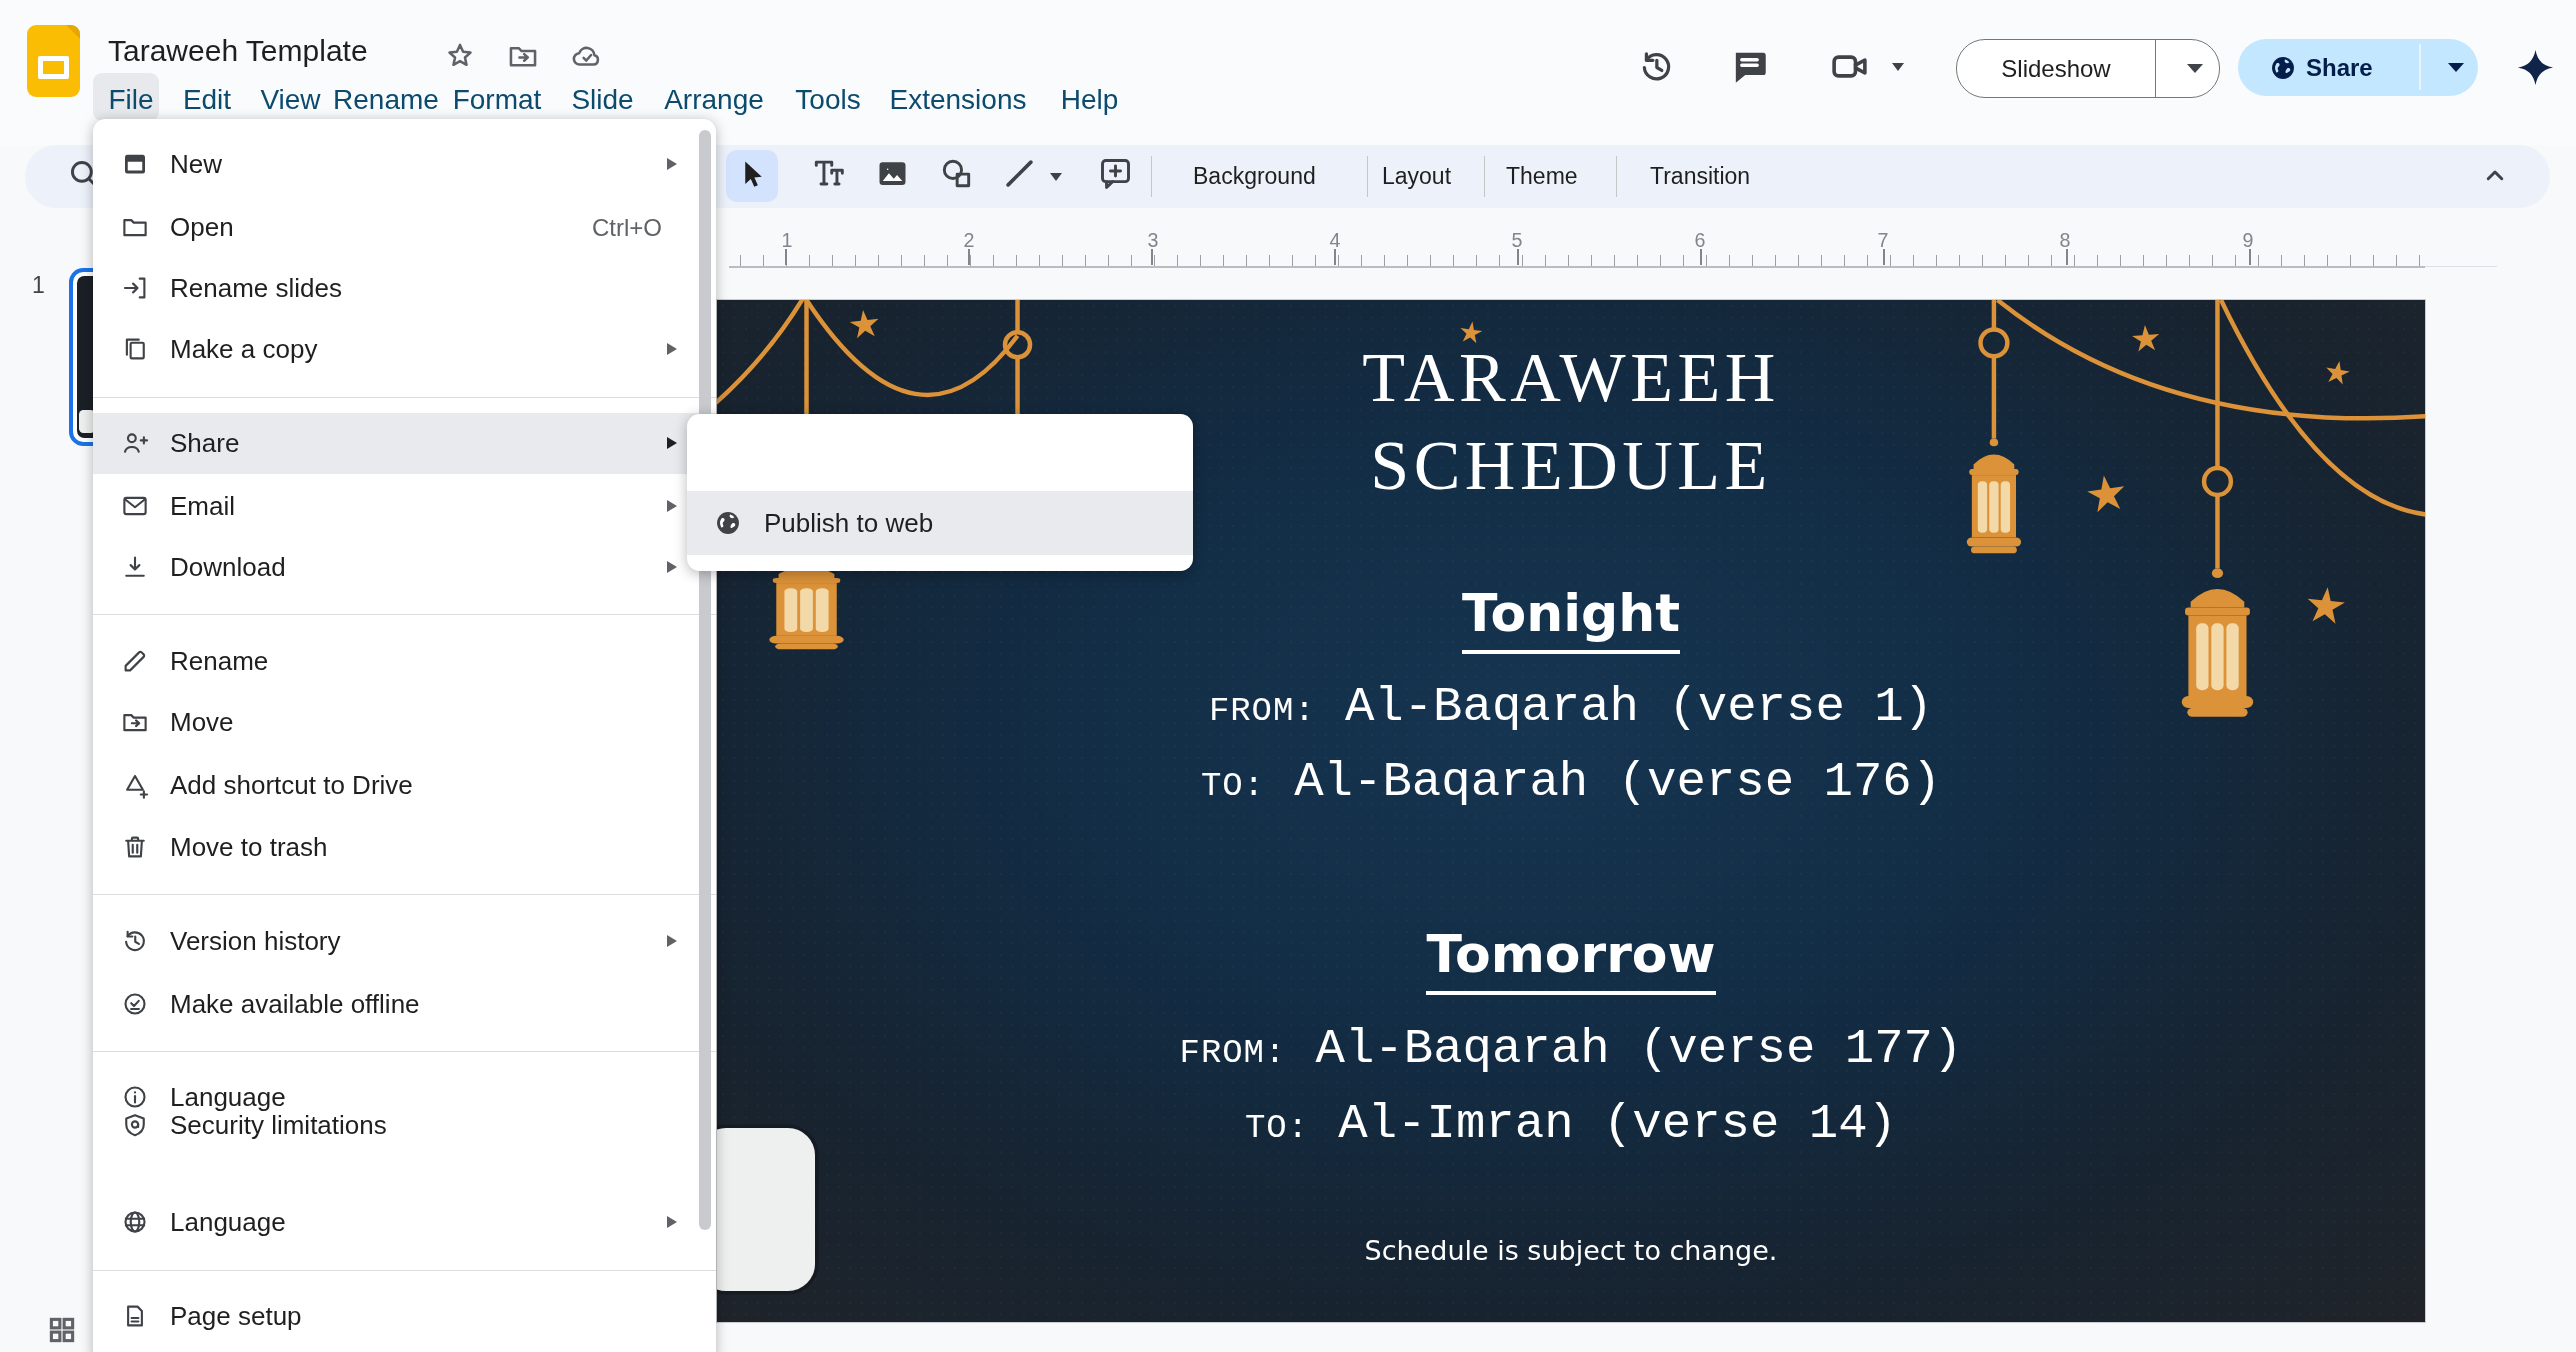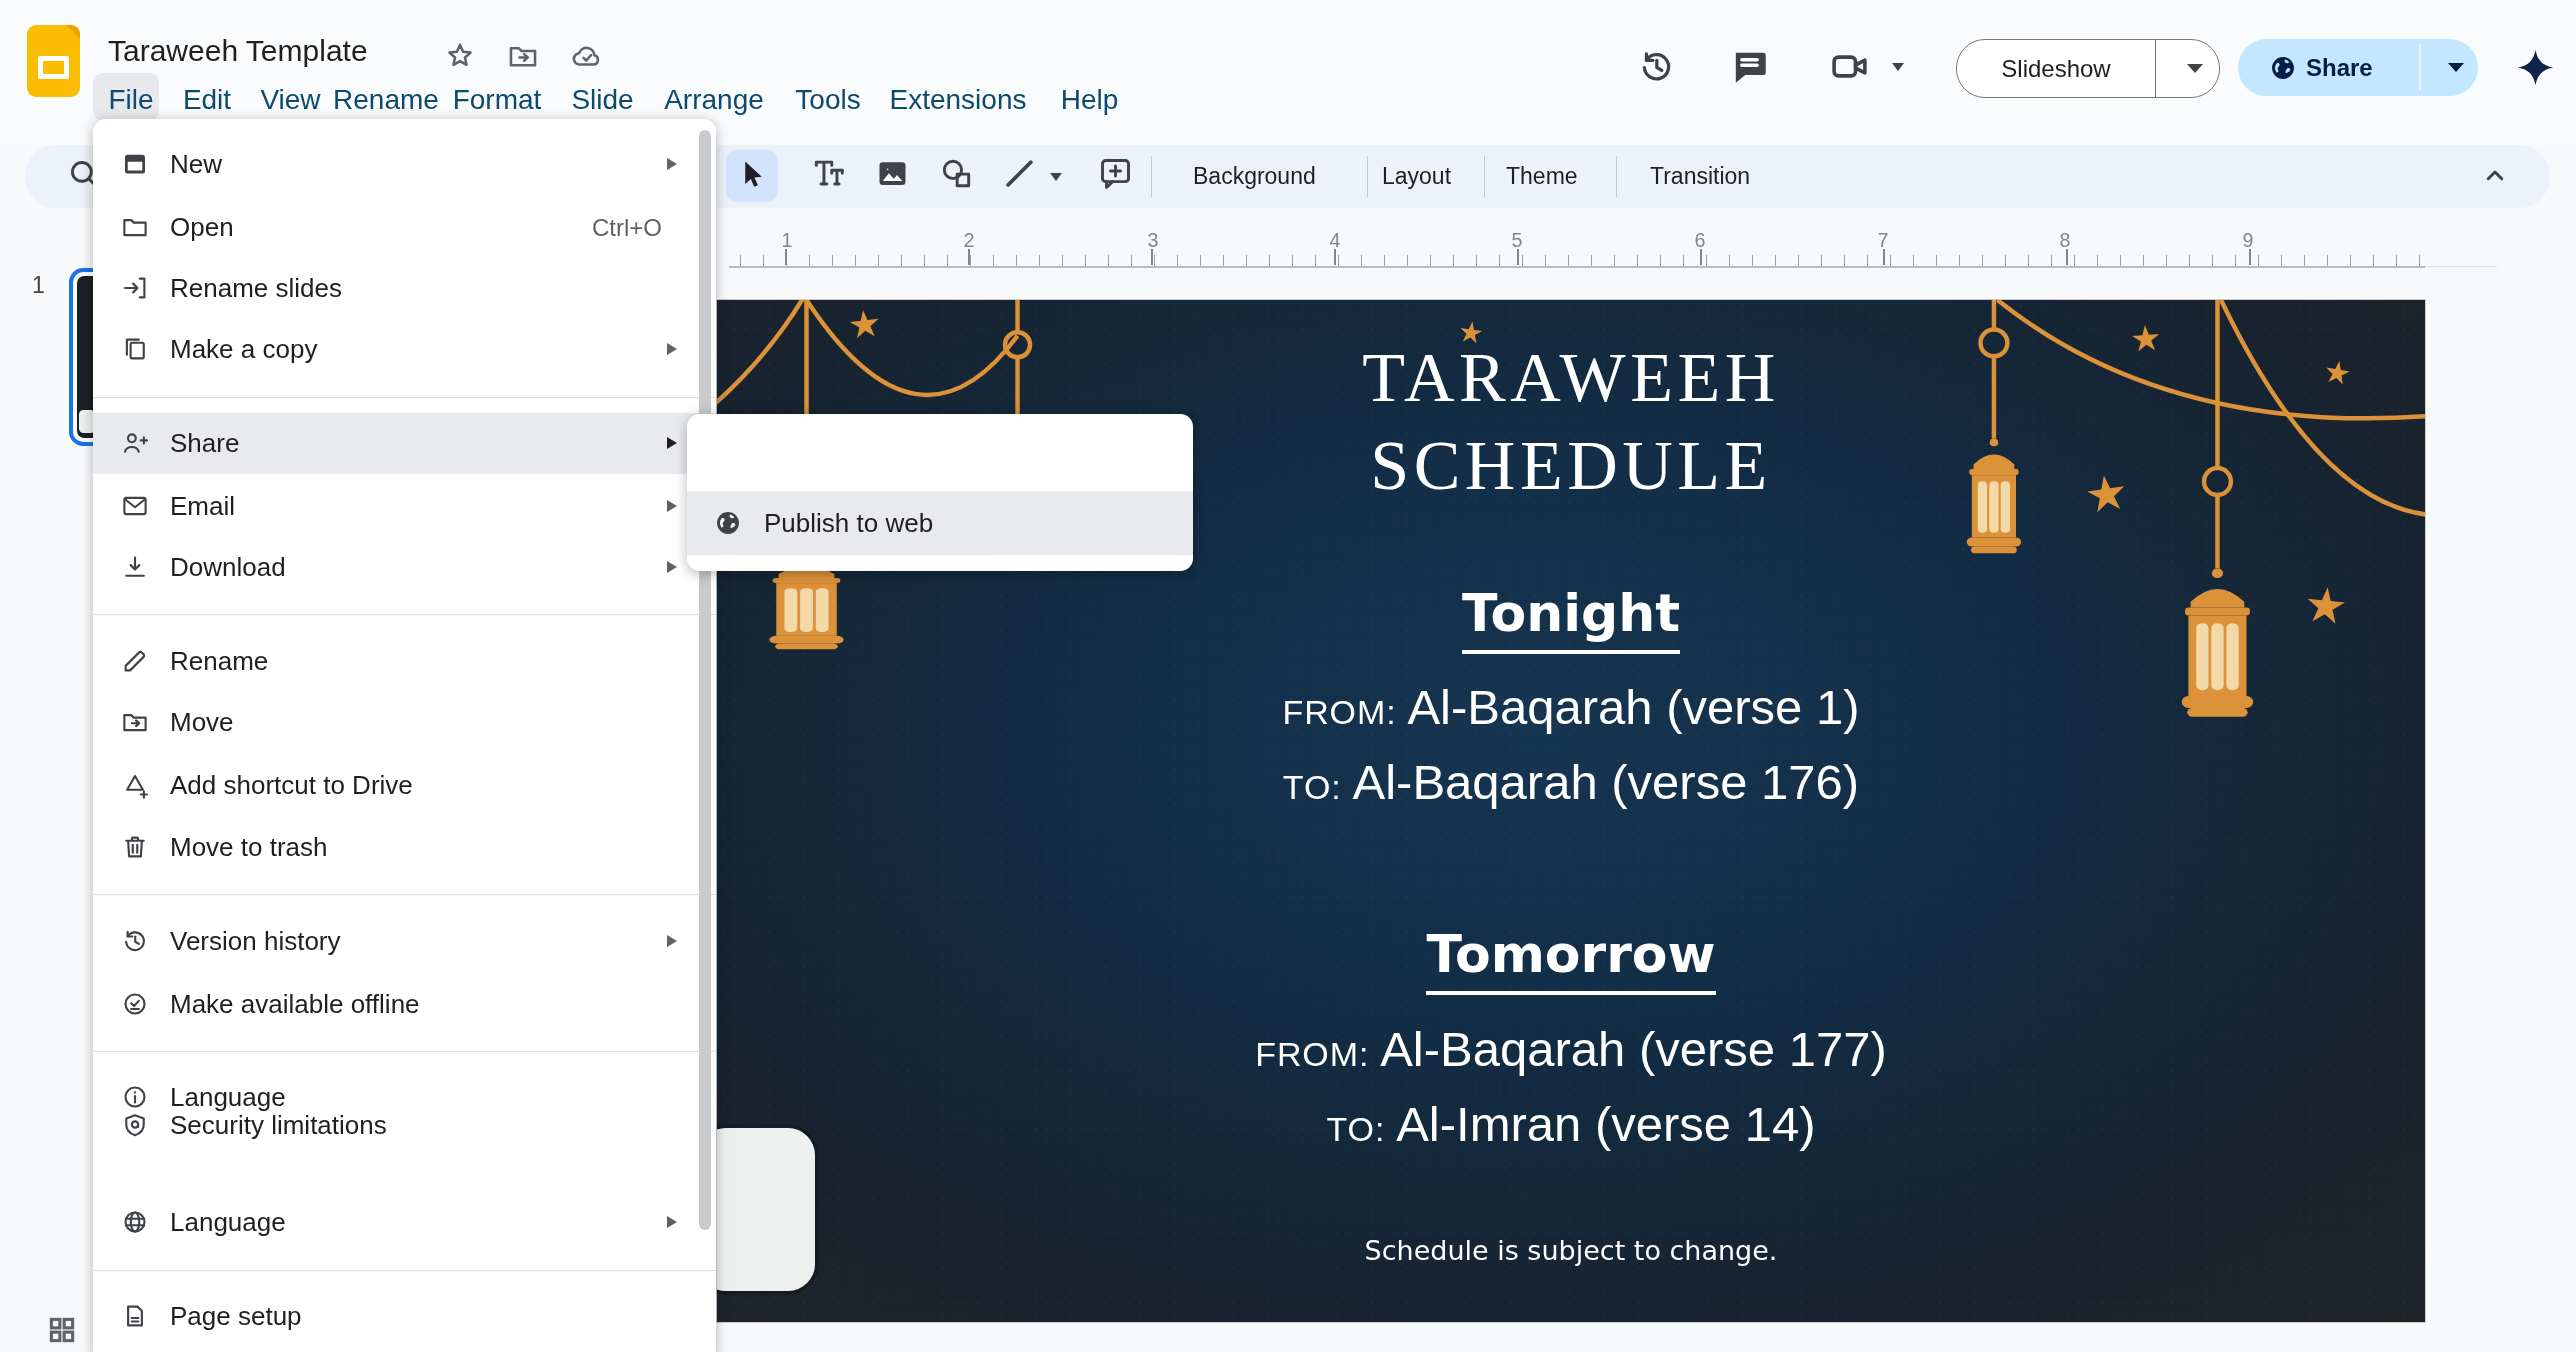--- a/index.html
+++ b/index.html
@@ -53,21 +53,21 @@
   #gridIcon svg{width:34px;height:34px;stroke:#5f6368;stroke-width:2.2;fill:none;}
   
   #slide{position:absolute;left:717px;top:300px;width:1708px;height:1022px;overflow:hidden;
      background:radial-gradient(ellipse 1341px 849px at 48% 42%, #163551 0%, #122c44 38%, #172330 68%, #212428 100%);
      outline:0.9px solid rgba(0,0,0,.18);}
   #slide .dots{position:absolute;inset:0;background-image:radial-gradient(rgba(255,255,255,.035) 1.2px,transparent 1.2px);background-size:11.6px 11.6px;}
   .srow{position:absolute;left:0;width:100%;text-align:center;color:#fff;white-space:nowrap;}
   #sTitle{top:34px;font-family:"Liberation Serif",serif;font-size:70px;line-height:88px;letter-spacing:4.5px;font-weight:500;}
   .sHead{font-family:"DejaVu Sans",sans-serif;font-size:52px;font-weight:bold;}
   .sHead span{display:inline-block;border-bottom:4.5px solid #fff;padding-bottom:7.2px;}
-  .sLine{font-family:Liberation Sans, sans-serif;font-size:49px;font-weight:400;}
+  .sLine{font-family:Liberation Mono, monospace;font-size:49px;font-weight:400;}
   .sLine .sm{font-size:34px;letter-spacing:0.9px;}
   #sFooter{top:935px;font-family:"DejaVu Sans",sans-serif;font-size:27px;}
   #slideShape{position:absolute;left:-18px;top:828px;width:116px;height:163px;background:#eef0f0;border-radius:27px;box-shadow:0 0 0 3.6px rgba(18,22,28,.55);}
   
   #fileMenu{position:absolute;left:93px;top:119px;width:623px;height:1243px;background:#fff;border-radius:12.5px;
      box-shadow:0 2.7px 12.5px rgba(0,0,0,.28);}
   .mi{position:absolute;left:0;right:0;height:61px;}
   .mi.hl{background:#e9eaed;}
   .mic{position:absolute;left:27px;top:15px;width:30px;height:30px;}
   .mic svg{width:30px;height:30px;stroke:#3f4246;stroke-width:1.7;fill:none;stroke-linecap:round;stroke-linejoin:round;}

